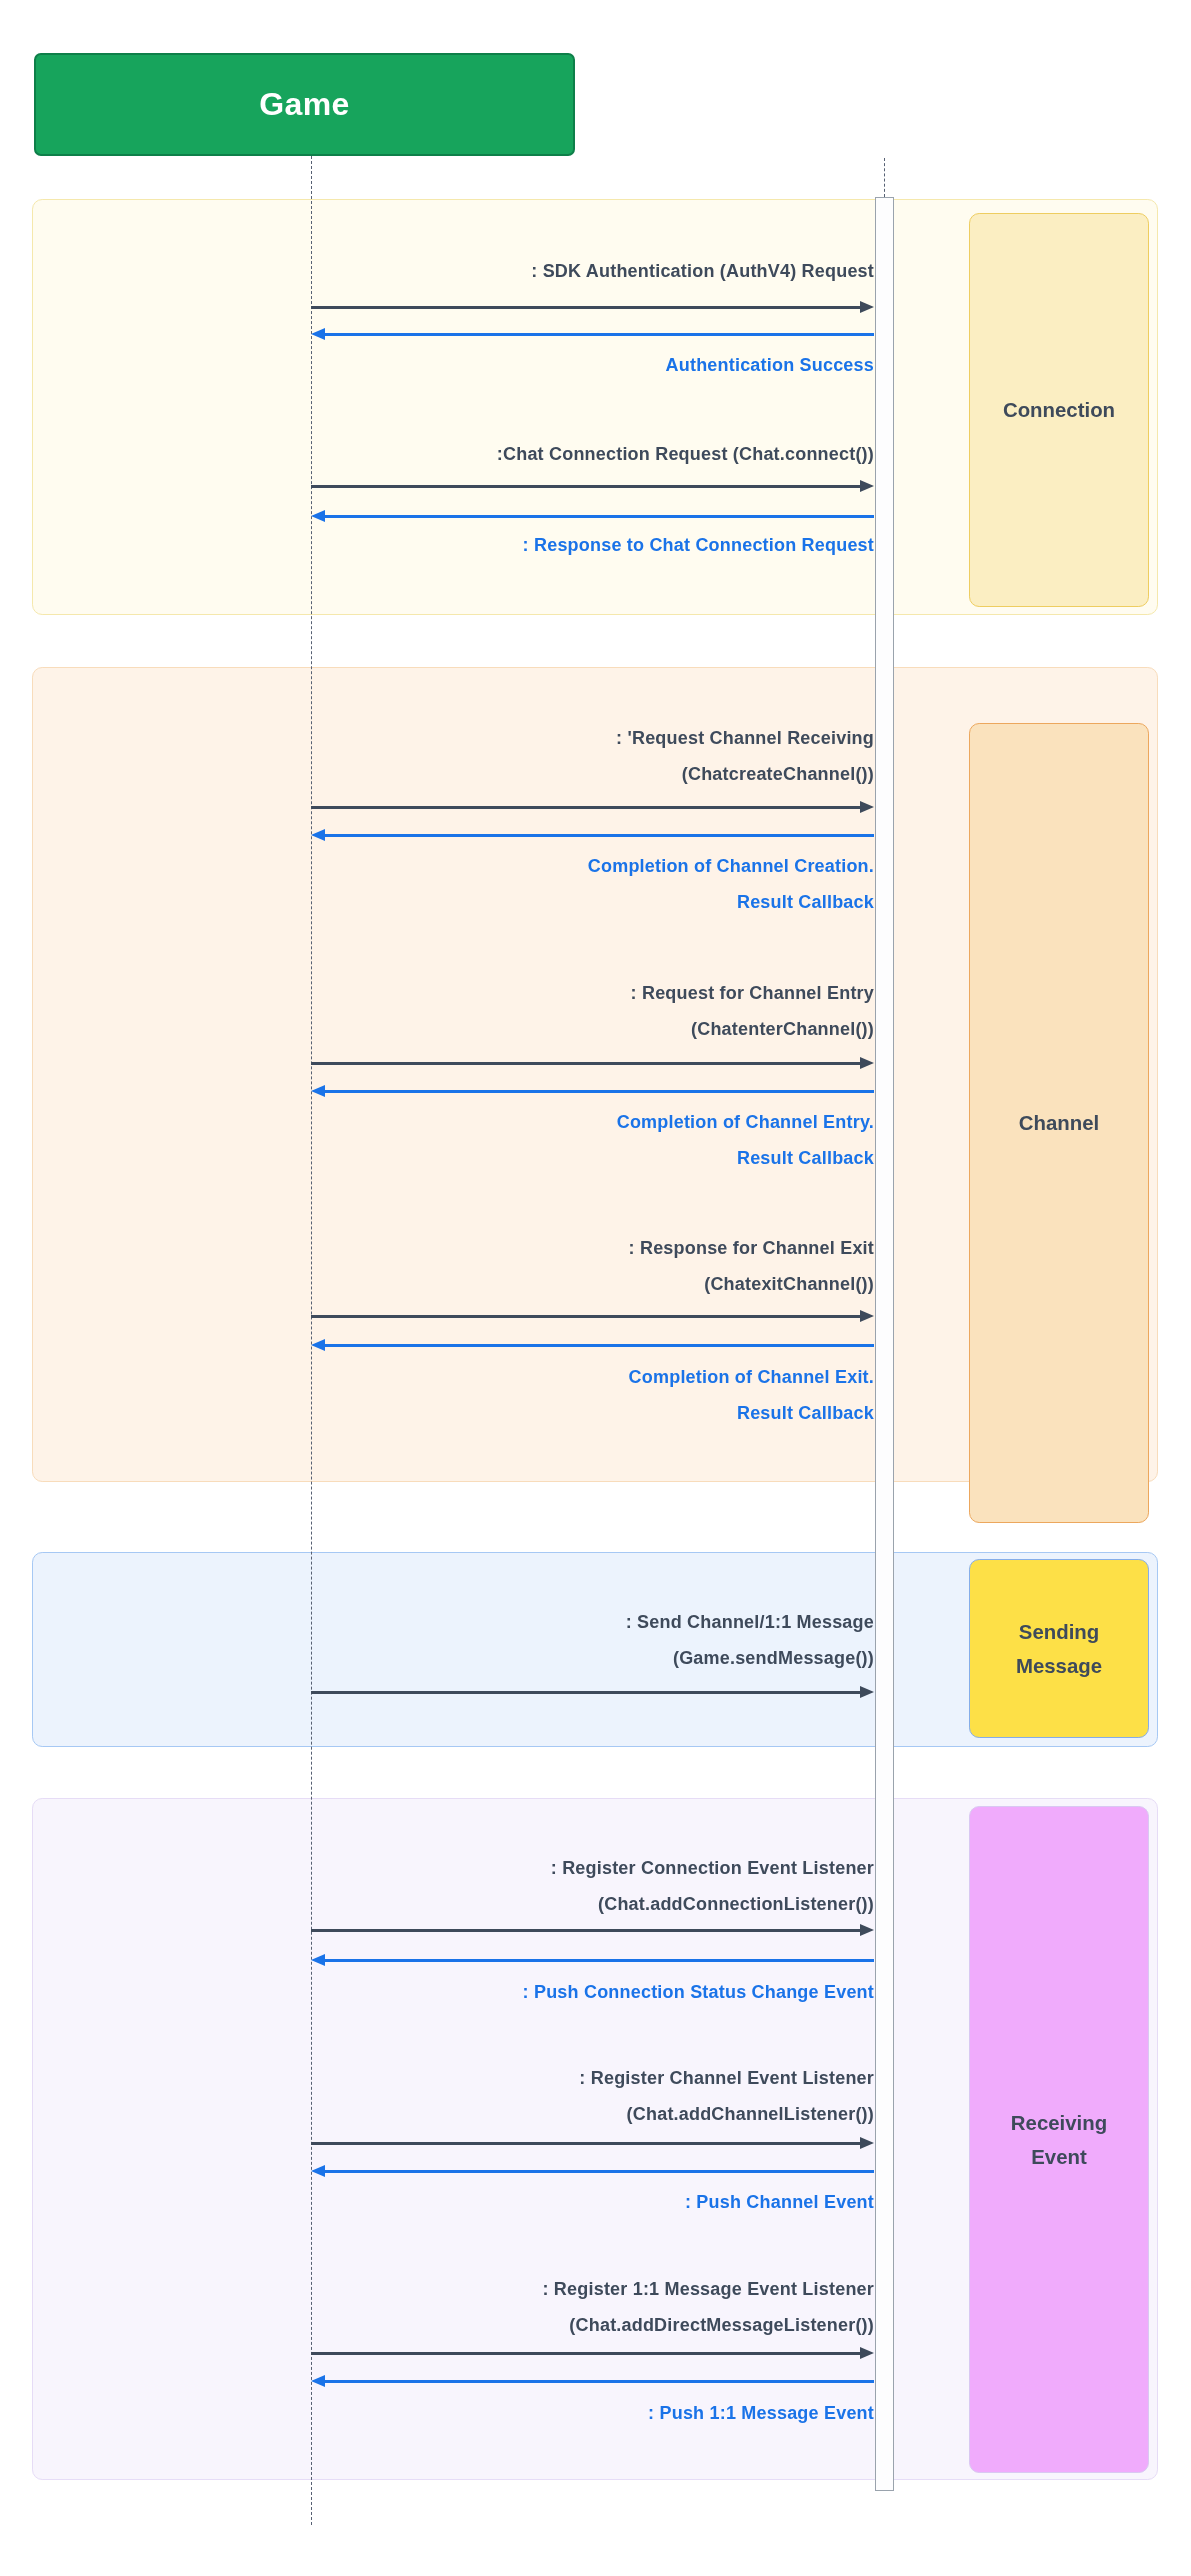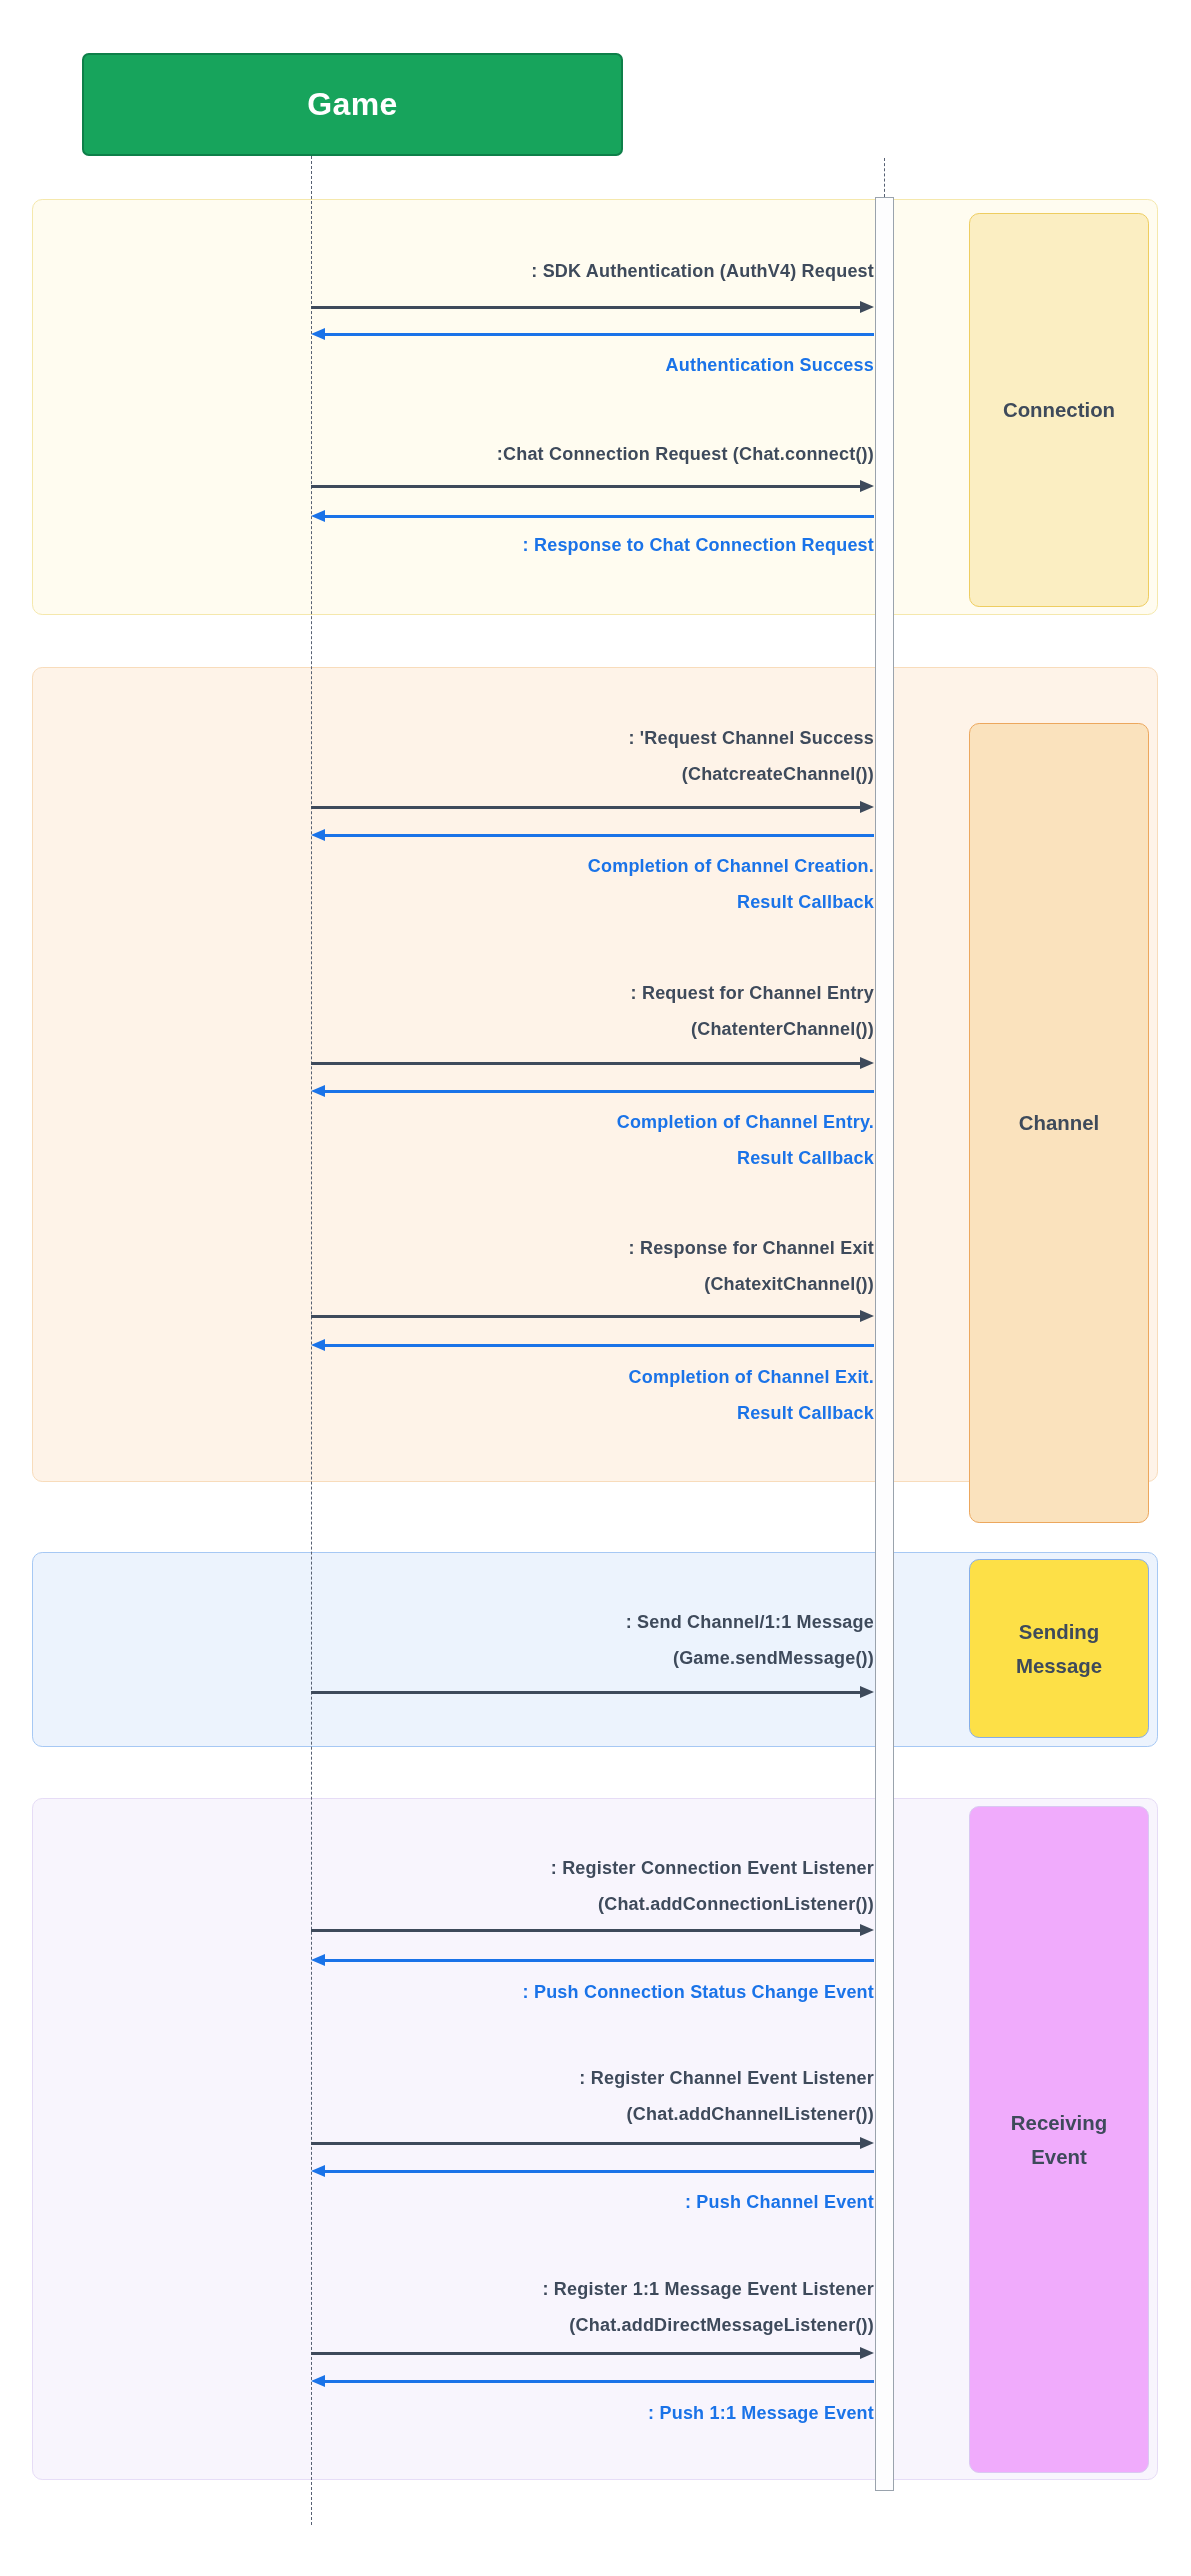--- a/index.html
+++ b/index.html
@@ -5,21 +5,21 @@
   html,body{margin:0;padding:0;background:#ffffff;}
   *{box-sizing:border-box;}
   .canvas{
     position:relative;width:1191px;height:2576px;background:#ffffff;
     font-family:"Liberation Sans","DejaVu Sans",sans-serif;overflow:hidden;
   }
   
   .actor{
     position:absolute;top:53px;height:103px;border-radius:6.8px;
     display:flex;align-items:center;justify-content:center;
-    color:#ffffff;font-size:32px;font-weight:bold;letter-spacing:0.4px;margin-left:48px;
+    color:#ffffff;font-size:32px;font-weight:bold;letter-spacing:0.4px;
   }
   .actor.game{left:34px;width:541px;background:#17A45C;border:2.6px solid #0E7F49;}
   .actor.sdk{left:608px;width:545px;background:#0B6BE0;border:2.6px solid #0A53B8;}
   
   .lifeline{position:absolute;width:0;border-left:1.7px dashed #566073;}
   .lifeline.game{left:311px;top:156px;height:2369px;}
   .lifeline.sdk{left:884px;top:158px;height:39px;}
   .activation{
     position:absolute;left:875px;top:197px;width:18.7px;height:2294px;
     background:#FDFDFE;border:1.7px solid #9AA3AD;
@@ -119,21 +119,21 @@
     </div>
   <div class="arrow left" style="top:510px">
       <i class="line"></i>
       <i class="head"></i>
     </div>
   <div class="msg blue" style="top:533px">
     <span>: Response to Chat Connection Request</span>
   </div>
 
   <div class="msg two" style="top:720px">
-    <span>: 'Request Channel Success</span>
+    <span>: 'Request Channel Receiving</span>
     <span>(ChatcreateChannel())</span>
   </div>
   <div class="arrow right" style="top:801px">
       <i class="line"></i>
       <i class="head"></i>
     </div>
   <div class="arrow left" style="top:829px">
       <i class="line"></i>
       <i class="head"></i>
     </div>

